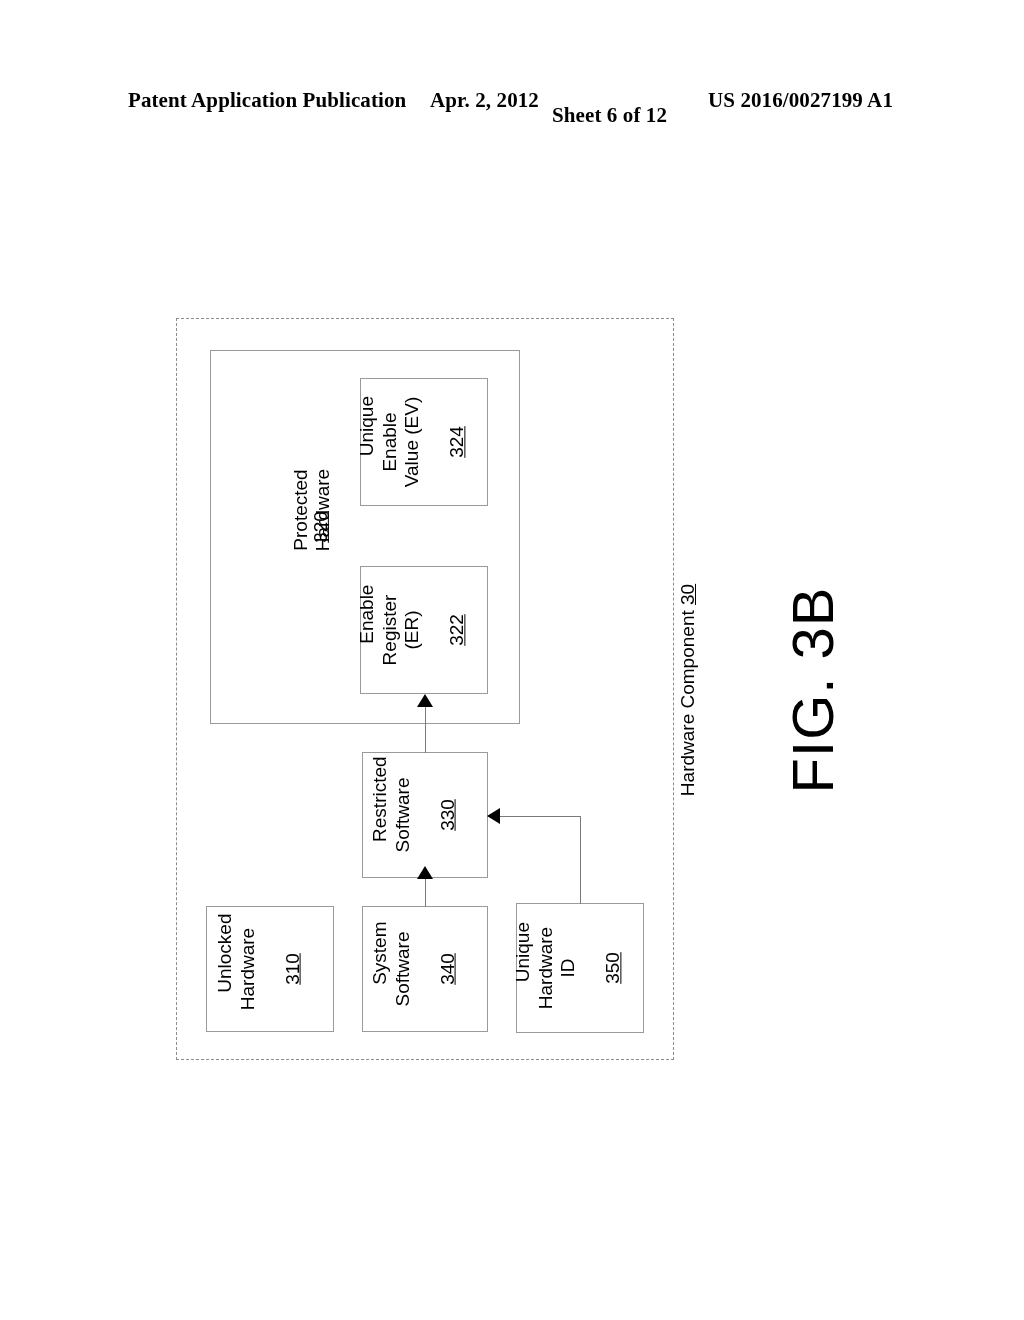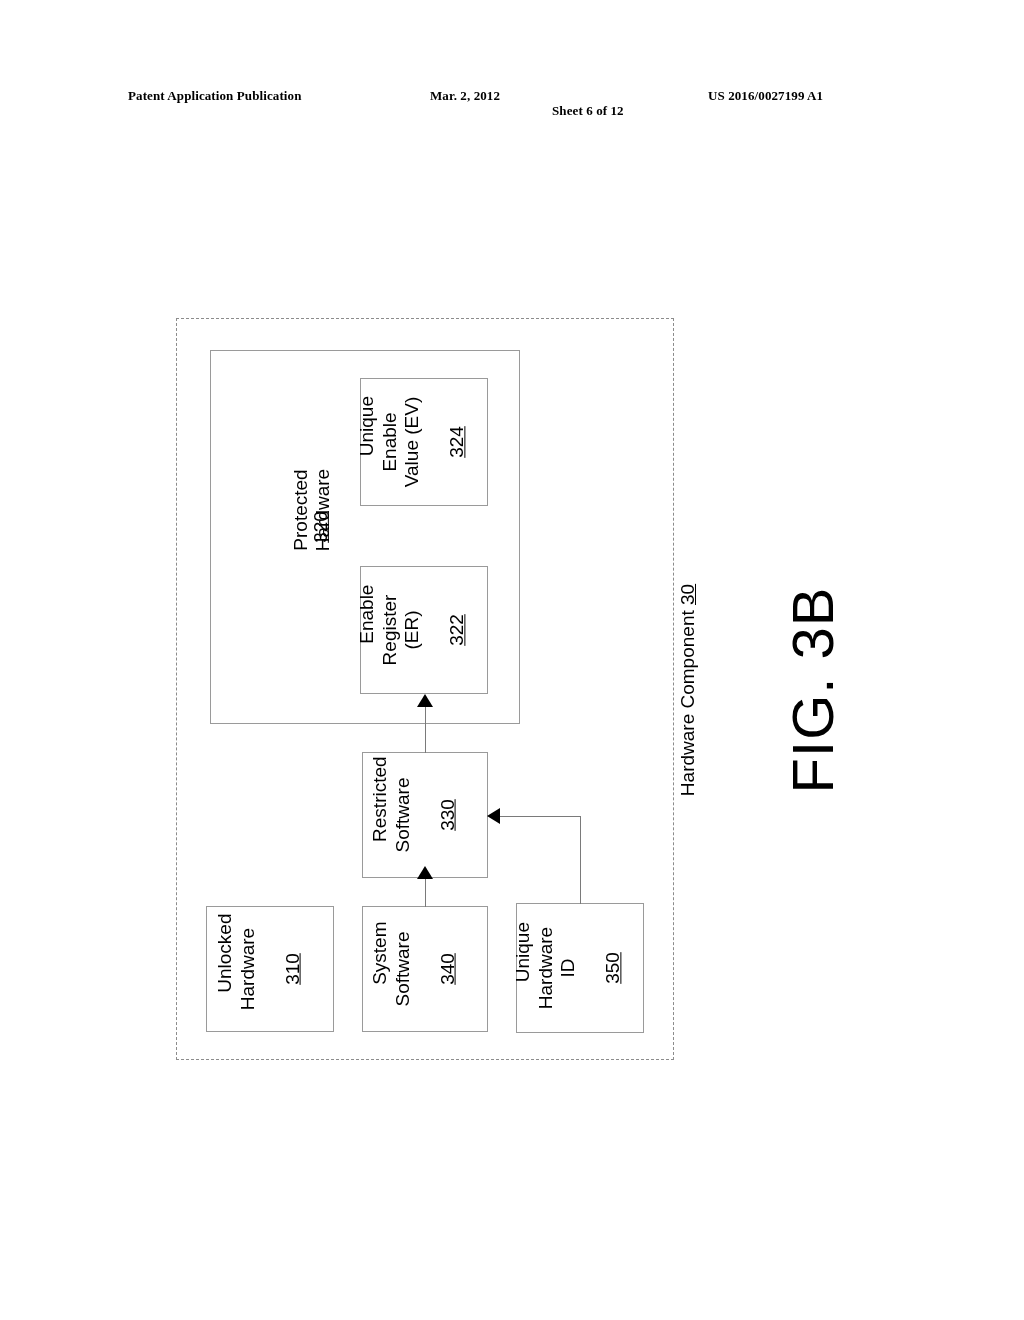--- a/index.html
+++ b/index.html
@@ -18,21 +18,21 @@
 
   
   #page-header {
     position: absolute;
     top: 88px;
     left: 0;
     width: 1024px;
     height: 30px;
     font-family: "Liberation Serif", serif;
     font-weight: bold;
-    font-size: 13px;
+    font-size: 21px;
     letter-spacing: 0.1px;
     white-space: nowrap;
   }
   #page-header .hdr-pub   { position: absolute; left: 128px; top: 0; }
   #page-header .hdr-date  { position: absolute; left: 430px; top: 0; }
   #page-header .hdr-sheet { position: absolute; left: 552px; top: 15px; }
   #page-header .hdr-num   { position: absolute; left: 708px; top: 0; }
 
   
   #figure {
@@ -182,21 +182,21 @@
   
   #c-id-rs-vline { left: 580px; top: 816px; height: 88px; }
   #c-id-rs-hline { left: 497px; top: 816px; width: 84px; }
   #c-id-rs-arrow { left: 487px; top: 808px; }
 </style>
 </head>
 <body>
 
 <div id="page-header">
   <span class="hdr-pub">Patent Application Publication</span>
-  <span class="hdr-date">Mar. 2, 2012</span>
+  <span class="hdr-date">Apr. 2, 2012</span>
   <span class="hdr-sheet">Sheet 6 of 12</span>
   <span class="hdr-num">US 2016/0027199 A1</span>
 </div>
 
 <div id="figure">
 
   <div id="hw-component-box"></div>
 
   <div id="protected-hardware-box"></div>
 

